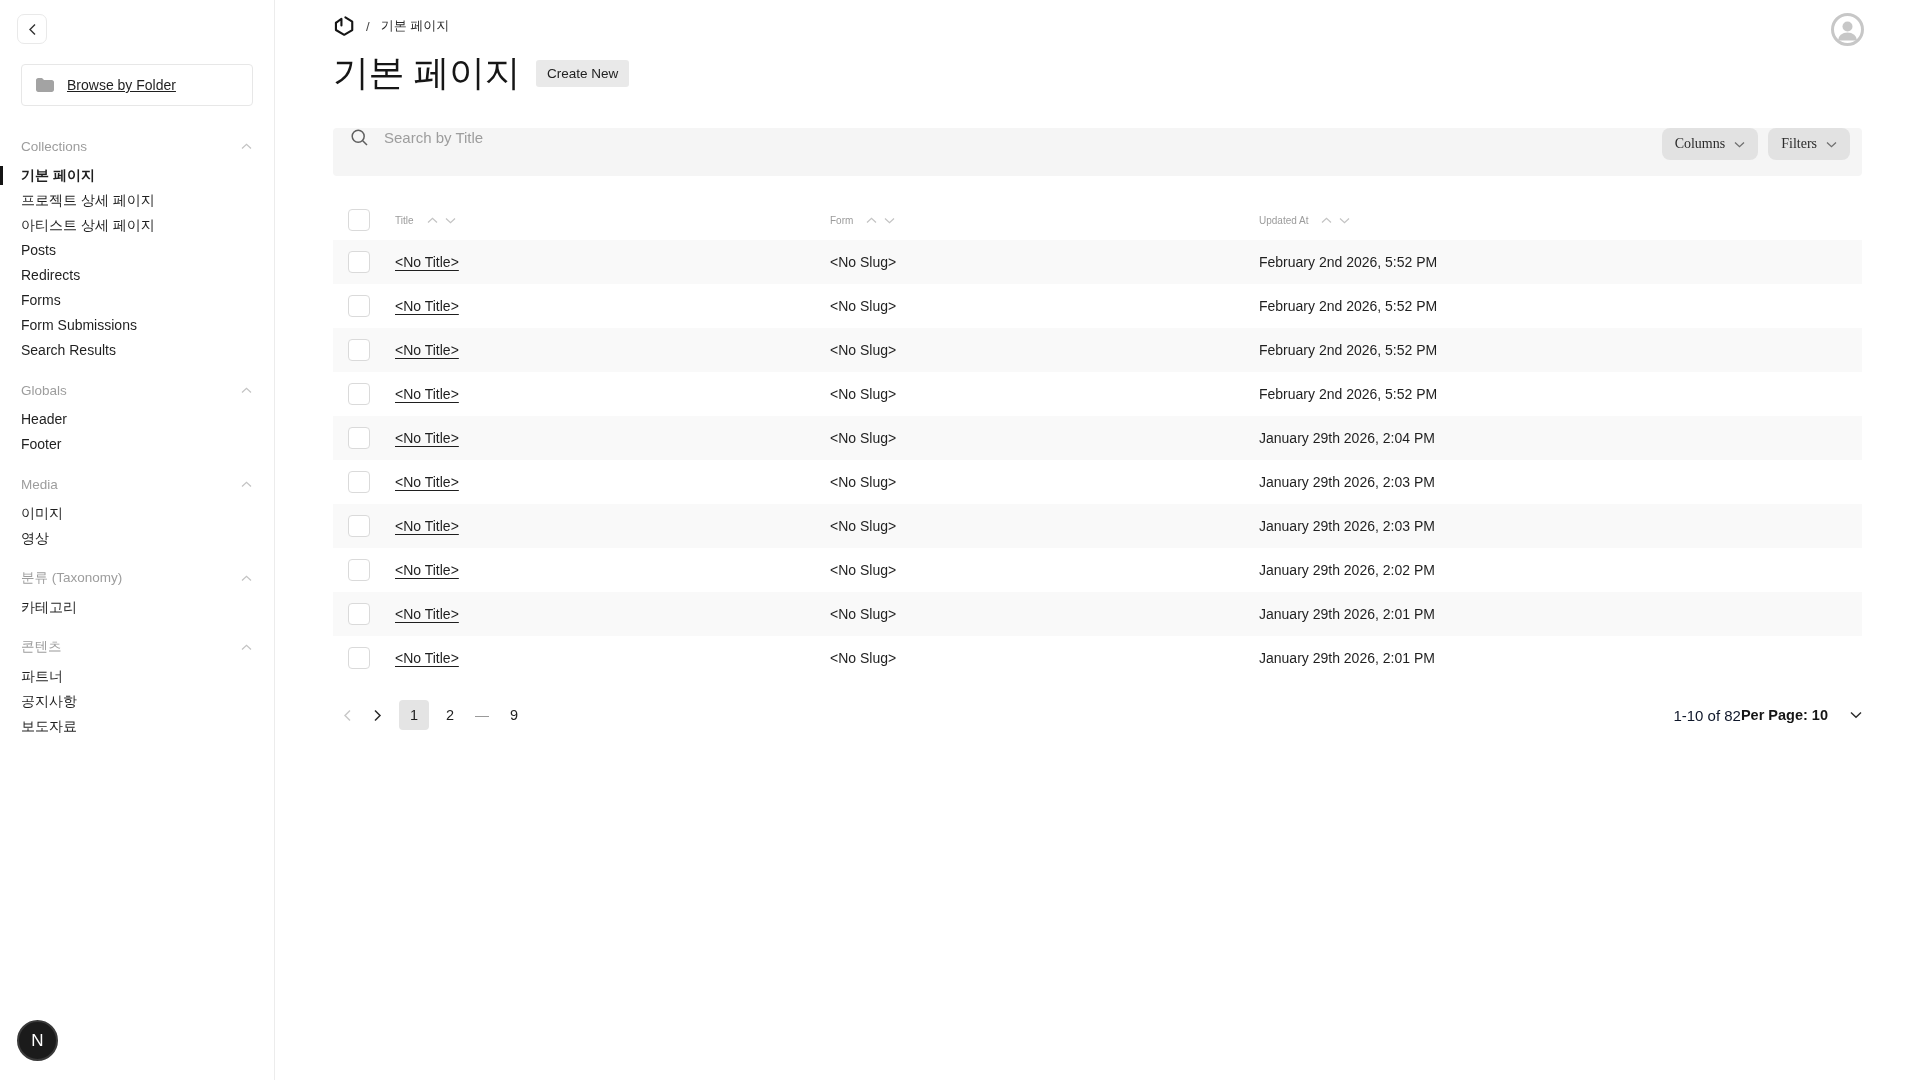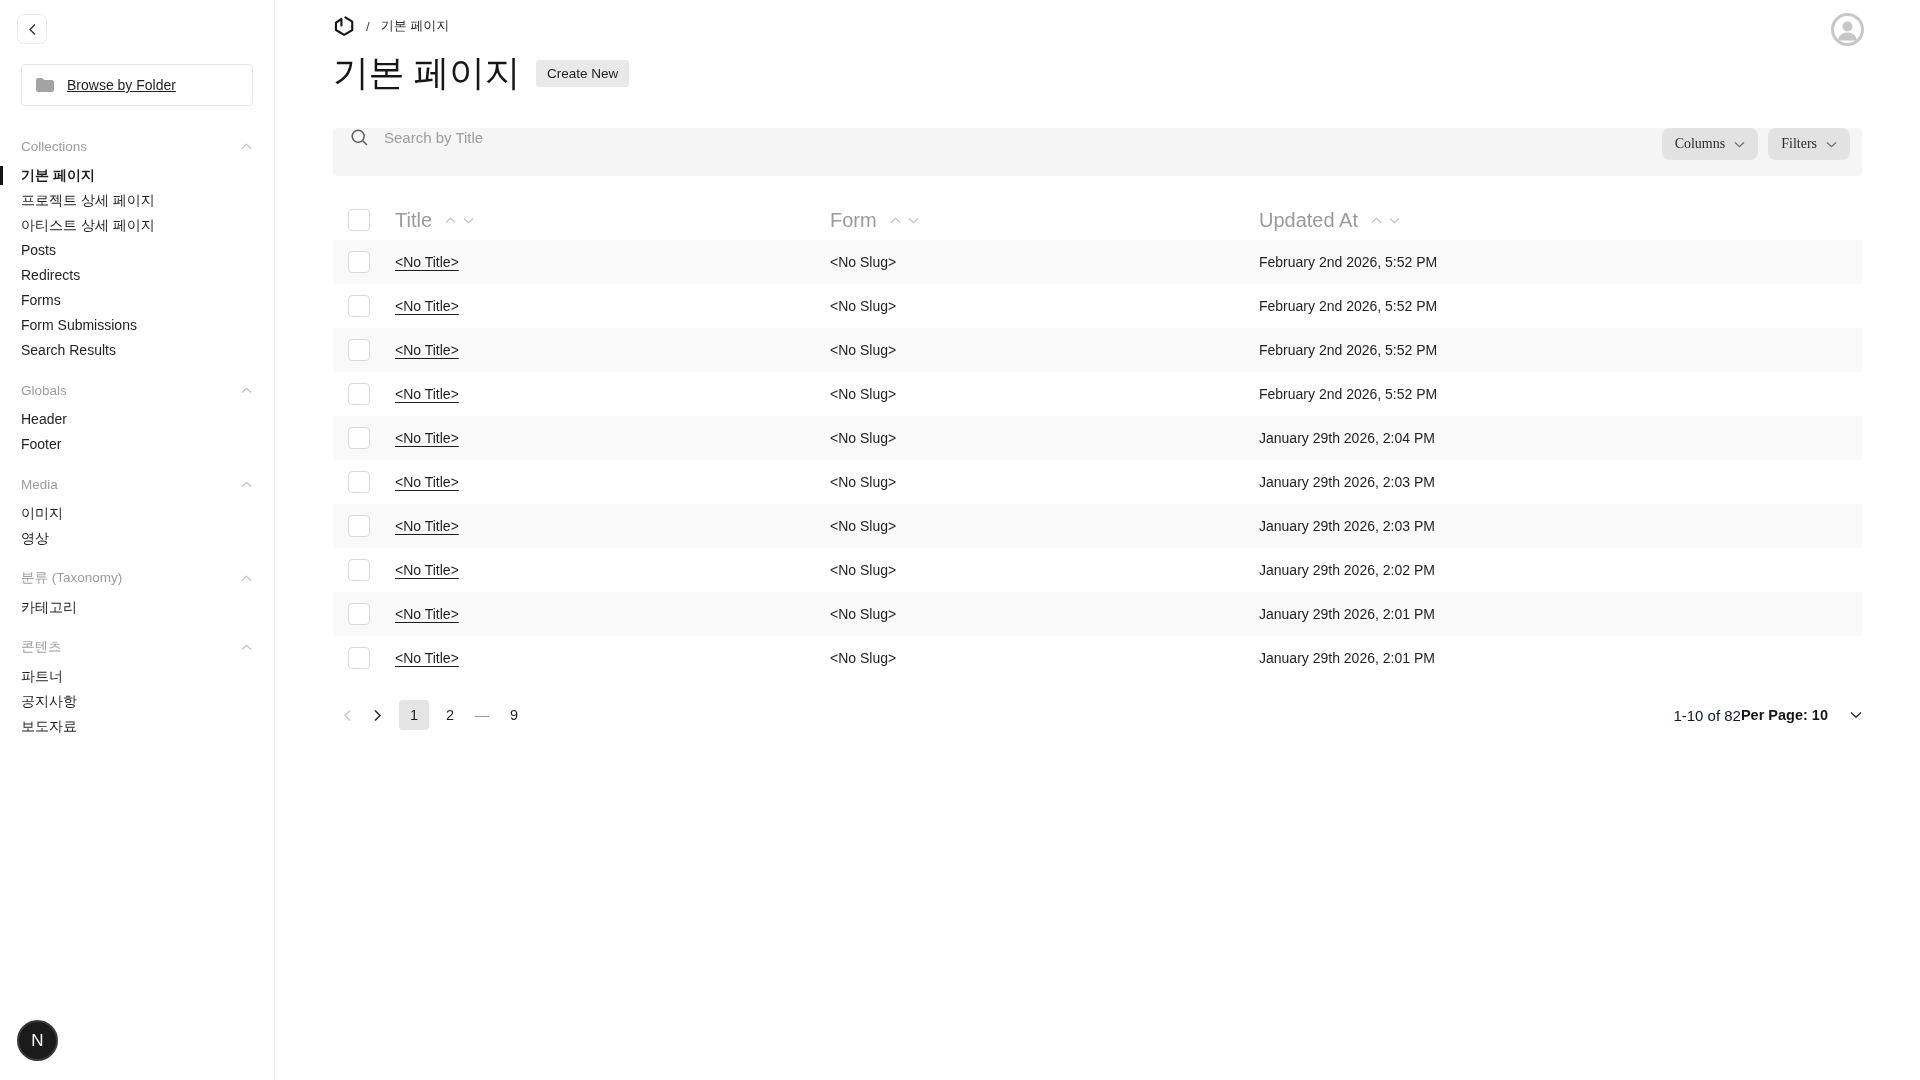--- a/index.html
+++ b/index.html
@@ -76,21 +76,21 @@
   .ctl-btn {
     background: #e2e2e2; border: none; border-radius: 8px; height: 32px;
     padding: 16px 13px; font-size: 14px; color: #2b2b2b; cursor: pointer;
     display: flex; align-items: center; gap: 9px; margin-left: 10px;
     font-family: Liberation Serif, serif;
   }
   .ctl-btn .chev { color: #6f6f6f; }
 
   
   .table { margin-top: 24px; }
-  .t-head { display: flex; align-items: center; height: 40px; color: #9b9b9b; font-size: 20px; }
+  .t-head { display: flex; align-items: center; height: 40px; color: #9b9b9b; font-size: 10px; }
   .t-row { display: flex; align-items: center; height: 44px; font-size: 14px; color: #1f1f1f; }
   .t-row.odd { background: #f9f9f9; }
   .cell-check { width: 62px; padding-left: 15px; }
   .cell-title { width: 435px; }
   .cell-slug { width: 429px; }
   .cell-updated { flex: 1; }
   .checkbox {
     width: 22px; height: 22px; border: 1px solid #dadada; border-radius: 4px;
     background: #fff; cursor: pointer; display: block; padding: 0;
   }

